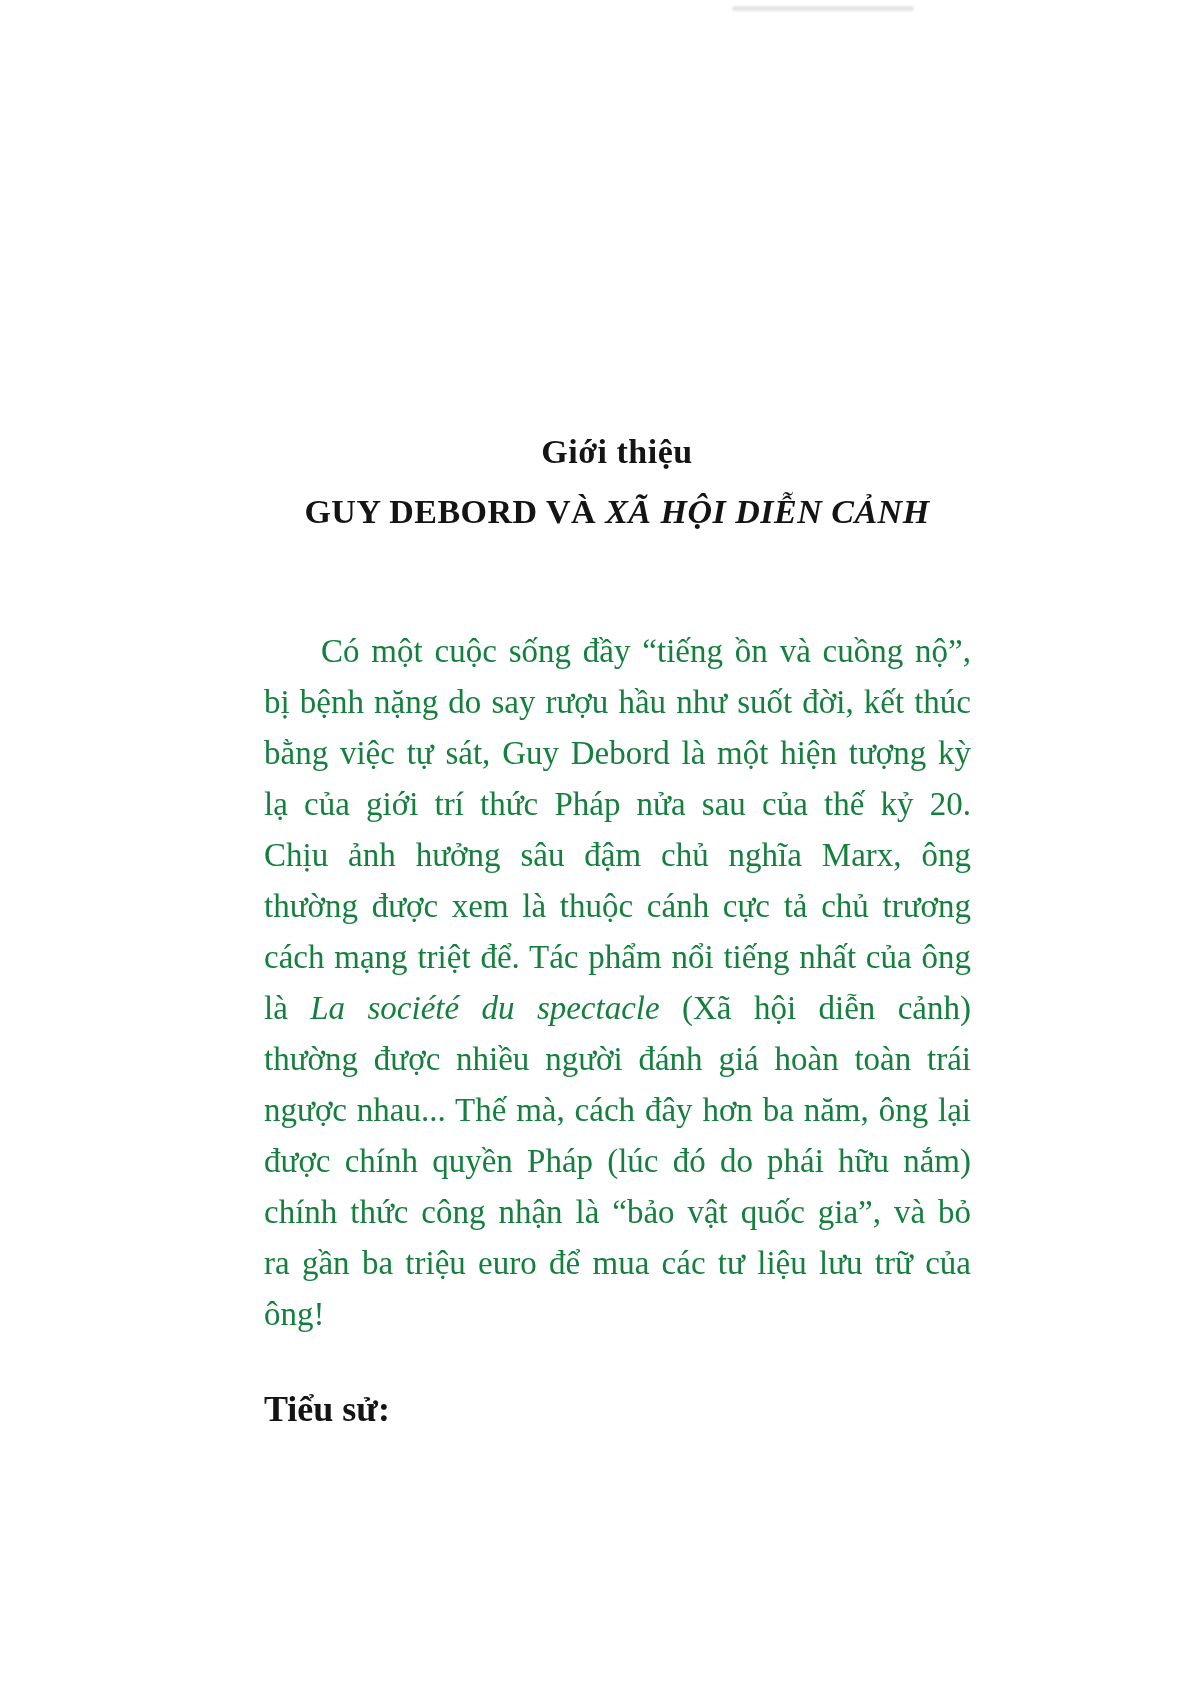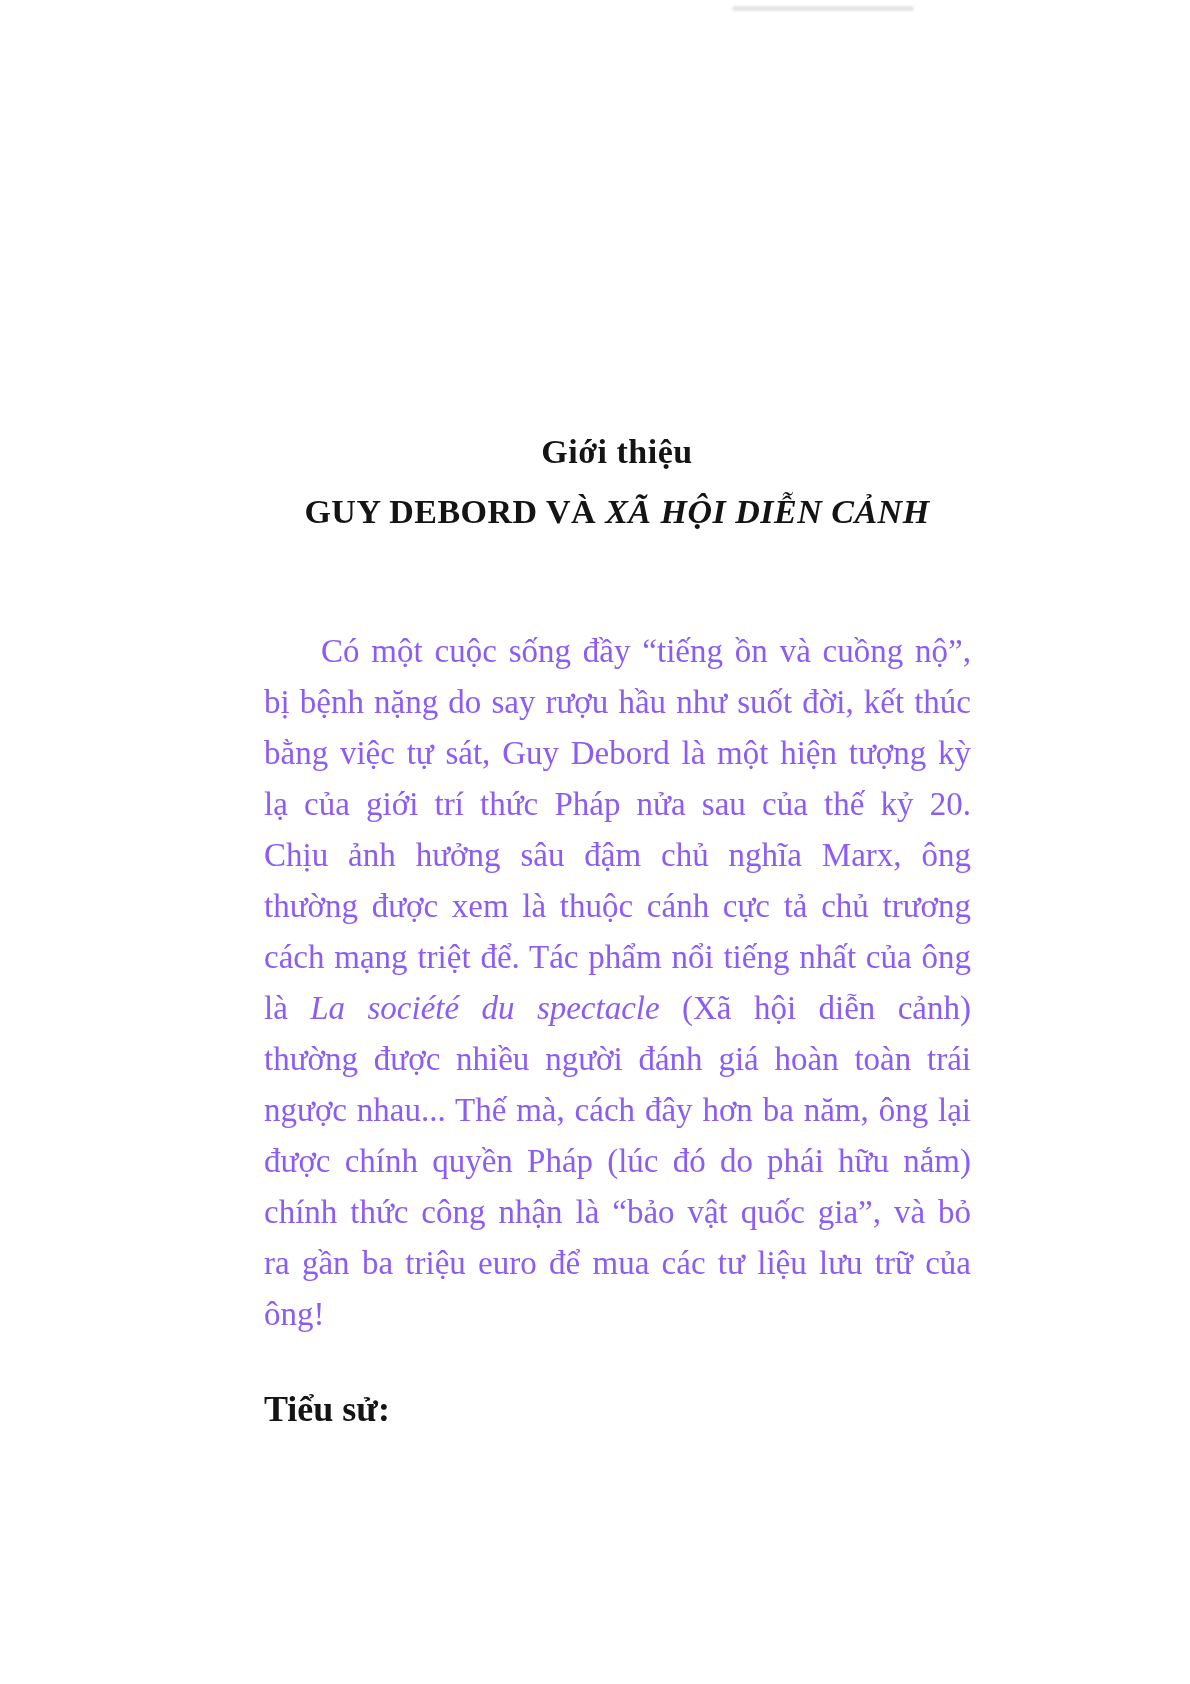--- a/index.html
+++ b/index.html
@@ -52,21 +52,21 @@
   .body-par {
     position: absolute;
     left: 242px;
     width: 707px;
     margin: 0;
     font-size: 33px;
     line-height: 51px;
     text-align: justify;
     text-align-last: left;
     word-spacing: 1.5px;
-    color: #8b5cf6;
+    color: #15803d;
   }
   .par1 {
     top: 626px;
     text-indent: 57px;
   }
   .par1 em {
     font-style: italic;
   }
   .section-heading {
     position: absolute;

